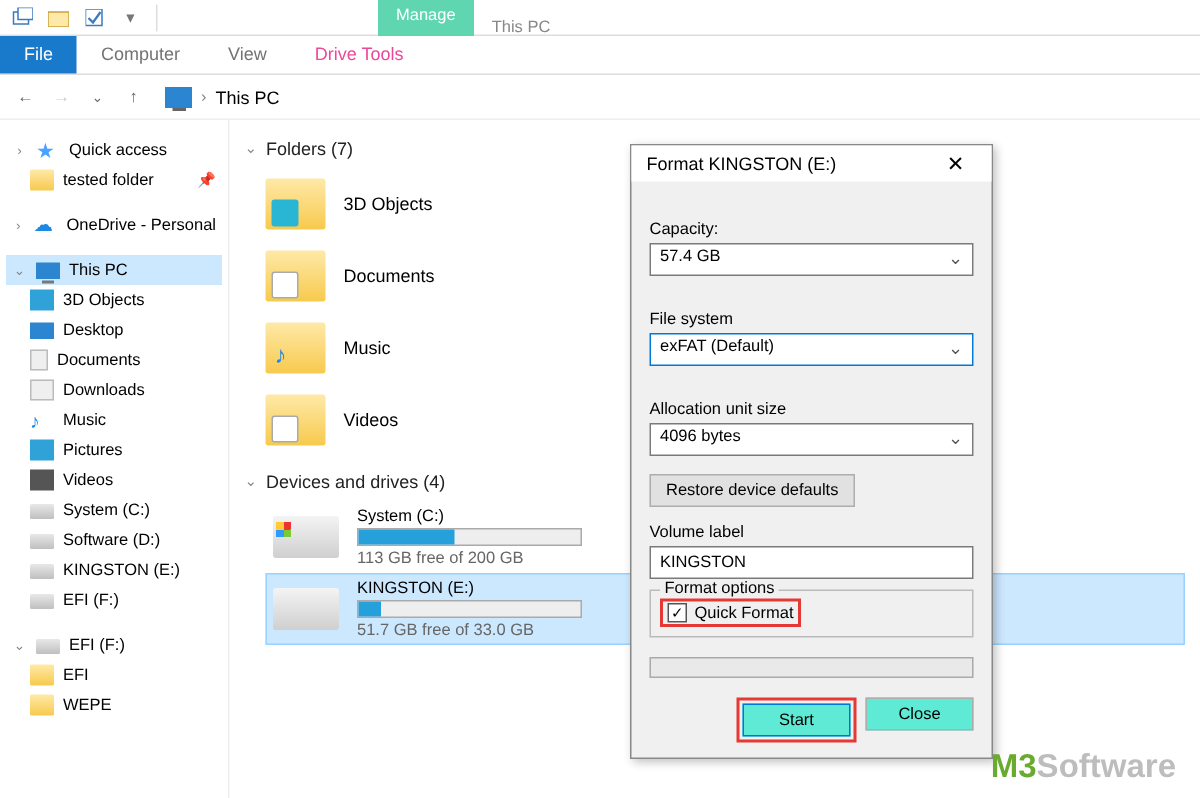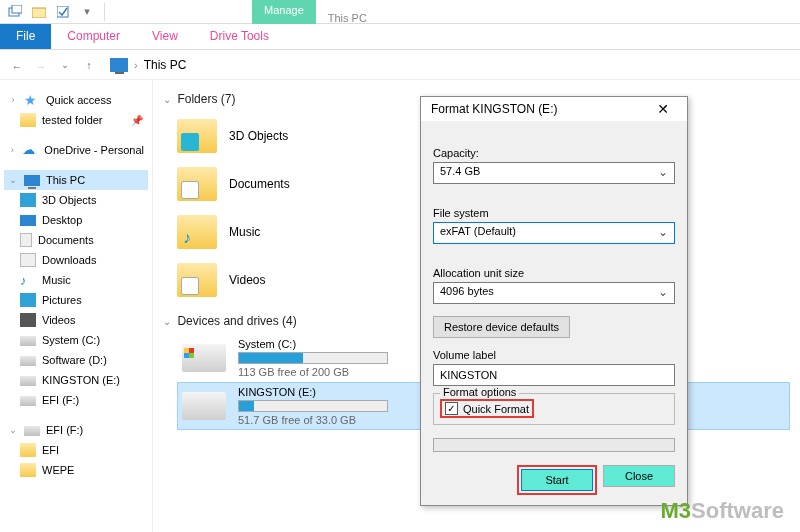--- a/index.html
+++ b/index.html
@@ -8,21 +8,21 @@
   
   .titlebar { height: 24px; display: flex; align-items: center; padding: 0 4px; border-bottom: 1px solid #ddd; }
   .qat-btn { width: 22px; height: 20px; display: flex; align-items: center; justify-content: center; margin-right: 2px; }
   .ctx-tab-group { margin-left: auto; display: flex; align-items: flex-end; }
   .ctx-tab { height: 24px; padding: 4px 12px 0; font-size: 11px; color: #fff; background: #5fd6b0; text-align: center; }
   .ctx-title { padding: 0 50px 0 12px; color: #888; font-size: 11px; }
 
   
   .ribbon { height: 26px; display: flex; align-items: stretch; border-bottom: 1px solid #ddd; }
   .file-tab { background: #1979ca; color: #fff; padding: 5px 16px; font-size: 12px; }
-  .r-tab { padding: 5px 16px; font-size: 12px; color: #ec4899; }
+  .r-tab { padding: 5px 16px; font-size: 12px; color: #737373; }
   .r-tab.ctx { color: #ec4899; }
 
   
   .addrbar { height: 30px; display: flex; align-items: center; padding: 0 8px; gap: 6px; border-bottom: 1px solid #eee; }
   .nav-arrow { width: 18px; height: 18px; display:flex; align-items:center; justify-content:center; color:#666; }
   .monitor-icon { width:18px; height:14px; background:#2b85d0; position:relative; border:1px solid #2b85d0; }
   .monitor-icon:after { content:""; position:absolute; bottom:-3px; left:4px; width:9px; height:2px; background:#666; }
   .crumb-sep { color:#888; }
   .addr-text { font-size: 12px; }
 
@@ -69,21 +69,21 @@
   .drive-row { display:flex; align-items:center; gap:12px; height:48px; margin-left:14px; padding:4px; border:1px solid transparent; }
   .drive-row.selected { background:#cce8ff; border-color:#99d1ff; }
   .drive-icon { width:44px; height:28px; background: linear-gradient(#f4f4f4,#cfcfcf); border-radius:2px; position:relative; }
   .drive-icon.sys:before { content:""; position:absolute; left:2px; top:4px; width:10px; height:10px; background:conic-gradient(#e33 0 90deg,#7c3 90deg 180deg,#39f 180deg 270deg,#fc3 270deg 360deg); }
   .drive-info { display:flex; flex-direction:column; gap:2px; }
   .drive-bar { width:150px; height:12px; border:1px solid #aaa; background:#eee; position:relative; }
   .drive-bar .fill { position:absolute; left:0; top:0; bottom:0; background:#26a0da; }
   .drive-sub { font-size:11px; color:#666; }
 
   
-  .dlg { position:absolute; left:420px; top:96px; width:268px; height:410px; background:#f0f0f0; border:1px solid #888; box-shadow: 2px 2px 6px rgba(0,0,0,0.25); display:flex; flex-direction:column; }
+  .dlg { position:absolute; left:420px; top:96px; width:242px; height:410px; background:#f0f0f0; border:1px solid #888; box-shadow: 2px 2px 6px rgba(0,0,0,0.25); display:flex; flex-direction:column; }
   .dlg-title { height:30px; display:flex; align-items:center; padding:0 10px; font-size:12px; background:#fff; }
   .dlg-close { margin-left:auto; width:28px; text-align:center; font-size:14px; }
   .dlg-body { padding: 6px 12px 10px; display:flex; flex-direction:column; gap:3px; font-size:11px; flex:1; }
   .dlg-label { margin-top:20px; }
   .dlg-select, .dlg-input { width:100%; height:22px; background:#fff; border:1px solid #7a7a7a; padding:2px 18px 2px 6px; font-size:11px; position:relative; }
   .dlg-select.highlight { border-color:#0078d7; }
   .dlg-select:after { content:"⌄"; position:absolute; right:6px; top:2px; font-size:12px; color:#555; }
   .dlg-btn { height:22px; padding: 0 10px; background:#e1e1e1; border:1px solid #adadad; display:inline-flex; align-items:center; font-size:11px; width:fit-content; }
   .fieldset { border:1px solid #bbb; padding:5px 6px 6px; margin-top:4px; position:relative; }
   .fieldset .legend { position:absolute; top:-8px; left:6px; background:#f0f0f0; padding:0 3px; font-size:11px; }

